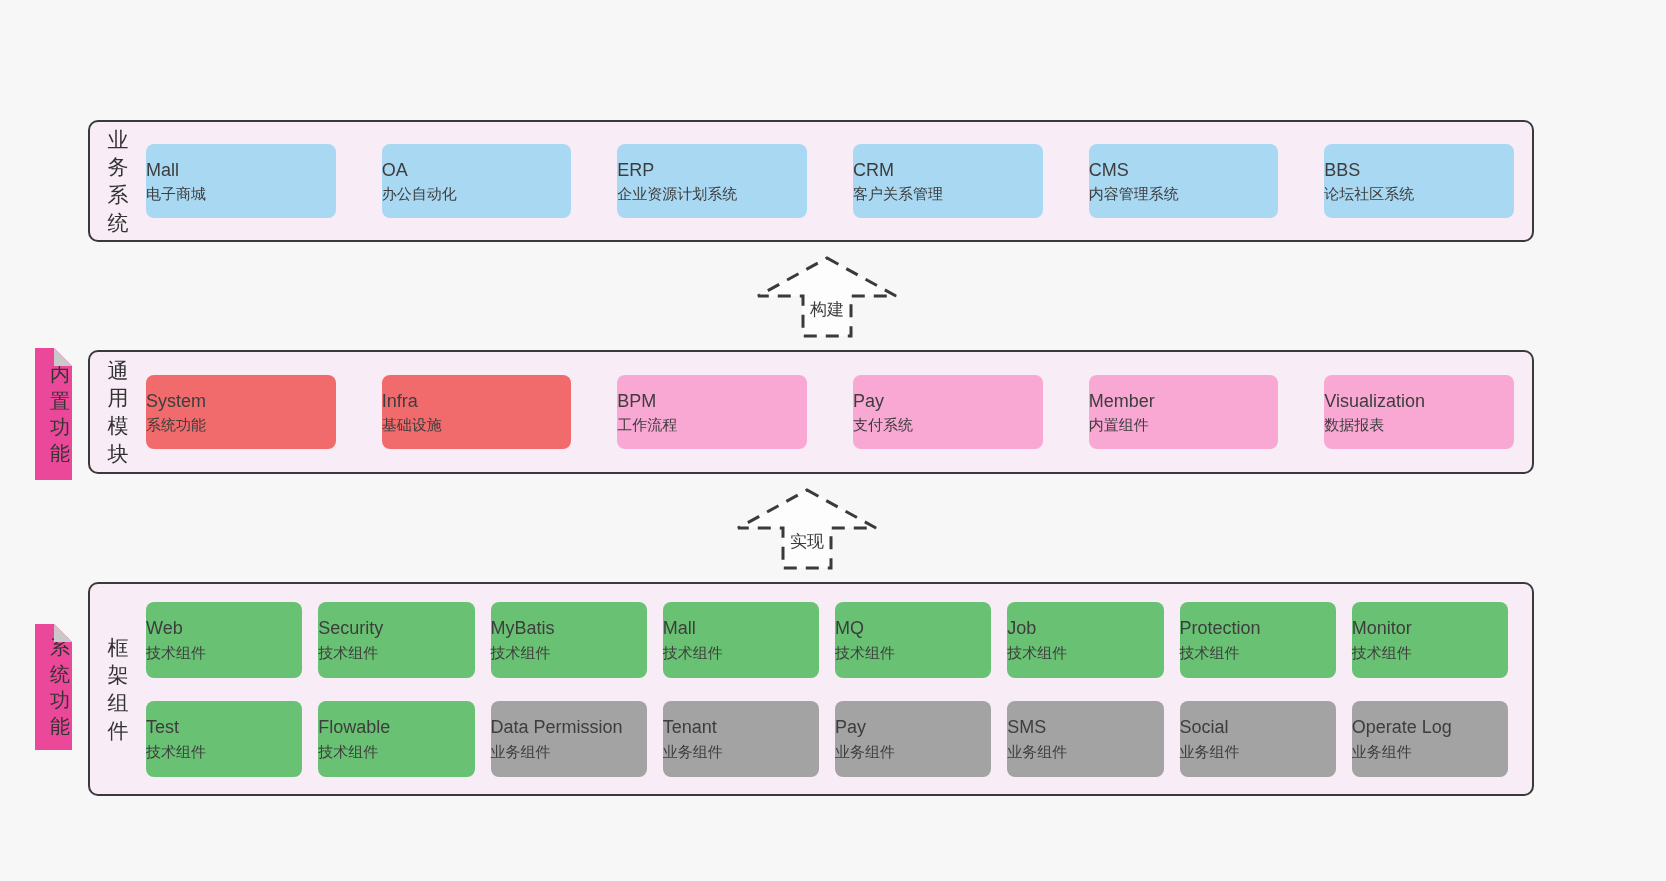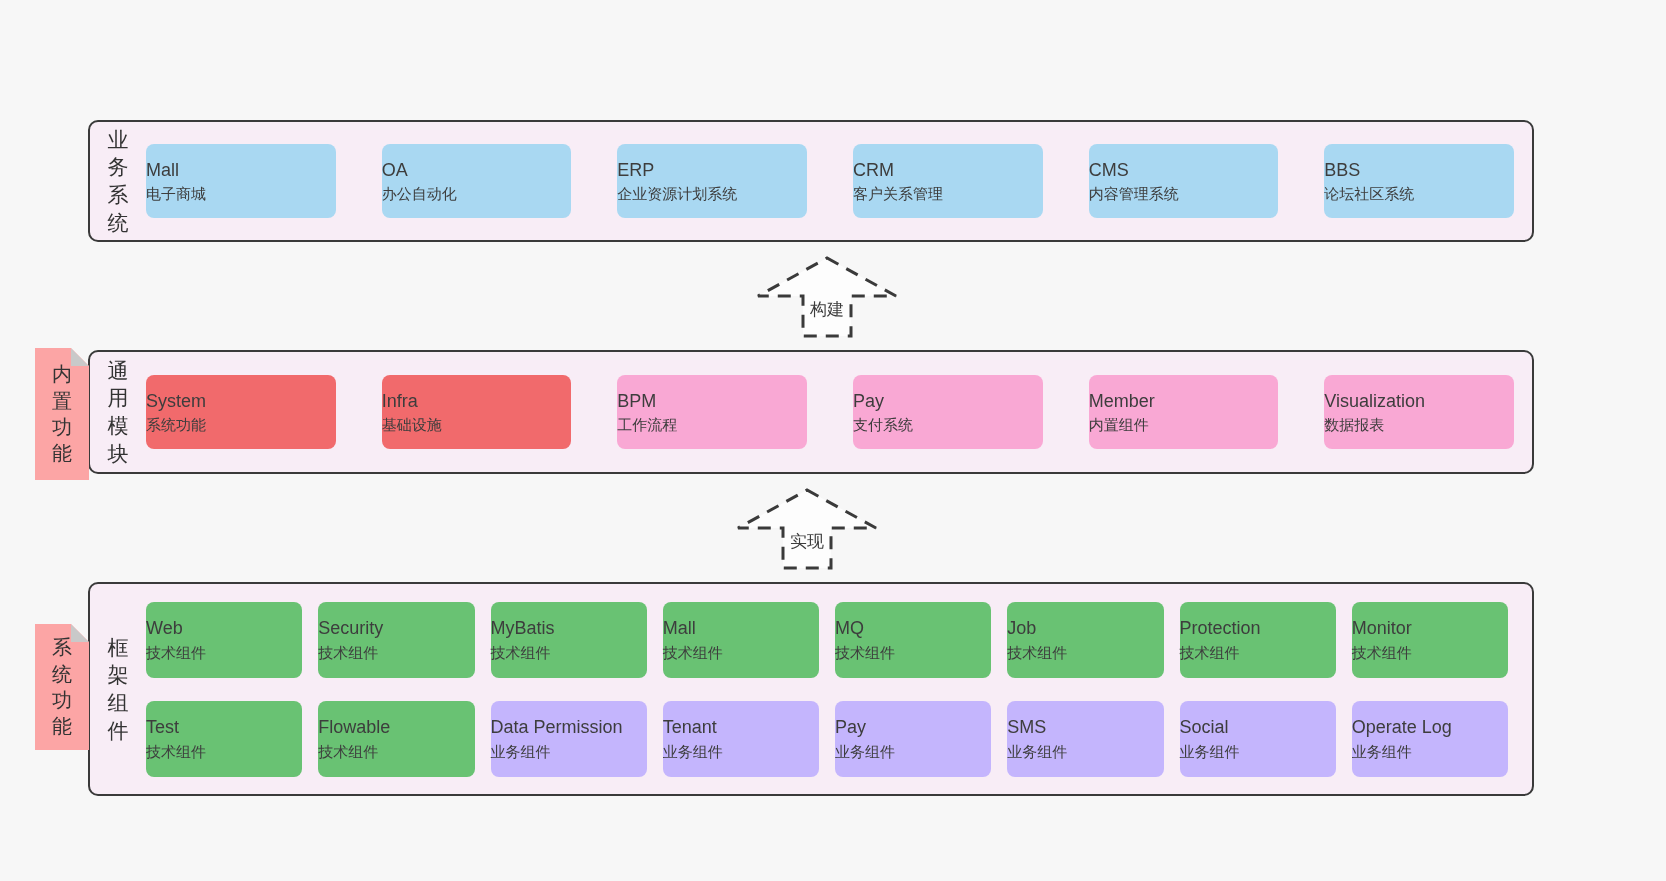--- a/index.html
+++ b/index.html
@@ -30,24 +30,24 @@
     display:flex;flex-direction:column;justify-content:center;align-items:flex-start;
     text-align:center;line-height:1.42;
   }
   .row .box{height:76px;}
   .box .en{font-size:18px;}
   .box .zh{font-size:15px;}
   .blue{background:#a9d8f2;}
   .red{background:#f16a6c;}
   .pink{background:#f9a8d4;}
   .green{background:#69c273;}
-  .lightgreen{background:#c4b5fd;}
+  .lightgreen{background:#a3a3a3;}
   .tab{
-    position:absolute;left:-55px;width:54px;background:#fca5a5;
-    display:flex;justify-content:center;align-items:center;
+    position:absolute;left:-55px;width:37px;background:#ec4899;
+    display:flex;justify-content:flex-end;align-items:center;
     clip-path:polygon(0 0,calc(100% - 18px) 0,100% 18px,100% 100%,0 100%);
   }
   #tab-modules{top:-4px;height:132px;}
   #tab-components{top:40px;height:126px;}
   .tab .fold{
     position:absolute;top:0;right:0;width:18px;height:18px;background:#c9c9c9;
     clip-path:polygon(0 0,100% 100%,0 100%);
   }
   .tab .vtext{font-size:20px;}
   .arrow{position:absolute;width:150px;height:86px;}

